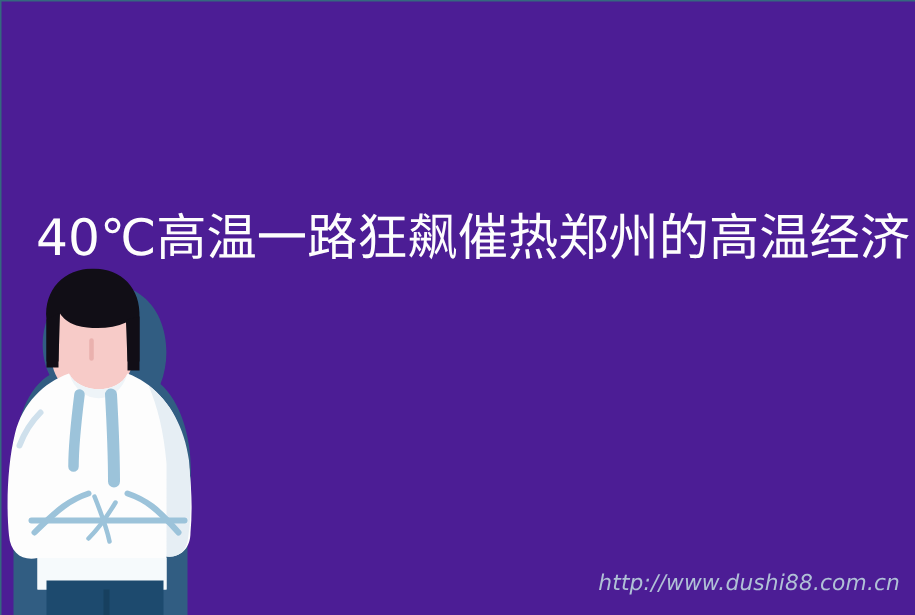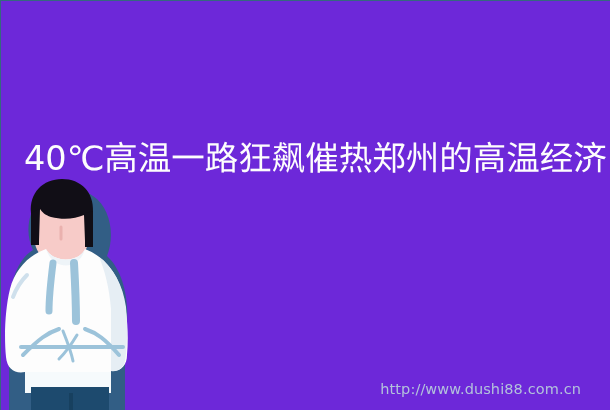--- a/index.html
+++ b/index.html
@@ -10,21 +10,21 @@
   }
   body {
     font-family: "Liberation Sans", "DejaVu Sans", sans-serif;
   }
 
   #banner {
     position: relative;
     width: 610px;
     height: 410px;
     overflow: hidden;
-    background: #6d28d9;
+    background: #4c1d95;
     box-sizing: border-box;
     border-left: 1px solid #35687f;
     border-top: 1px solid #35687f;
   }
 
   
   #headline {
     position: absolute;
     left: 23px;
     top: 134px;
@@ -35,28 +35,29 @@
     letter-spacing: 0px;
     color: #fdfdfd;
     white-space: nowrap;
     font-weight: 400;
     font-family: "DejaVu Sans", "Liberation Sans", sans-serif;
   }
 
   
   #watermark {
     position: absolute;
-    right: 29px;
+    right: 10px;
     bottom: 13px;
     font-size: 14.5px;
     letter-spacing: 0.1px;
     color: #b9cfdc;
     opacity: 0.92;
     white-space: nowrap;
     font-family: "DejaVu Sans", "Liberation Sans", sans-serif;
+    font-style: italic;
   }
 
   
   #figure {
     position: absolute;
     left: 0px;
     top: 178px;
     width: 145px;
     height: 232px;
   }

